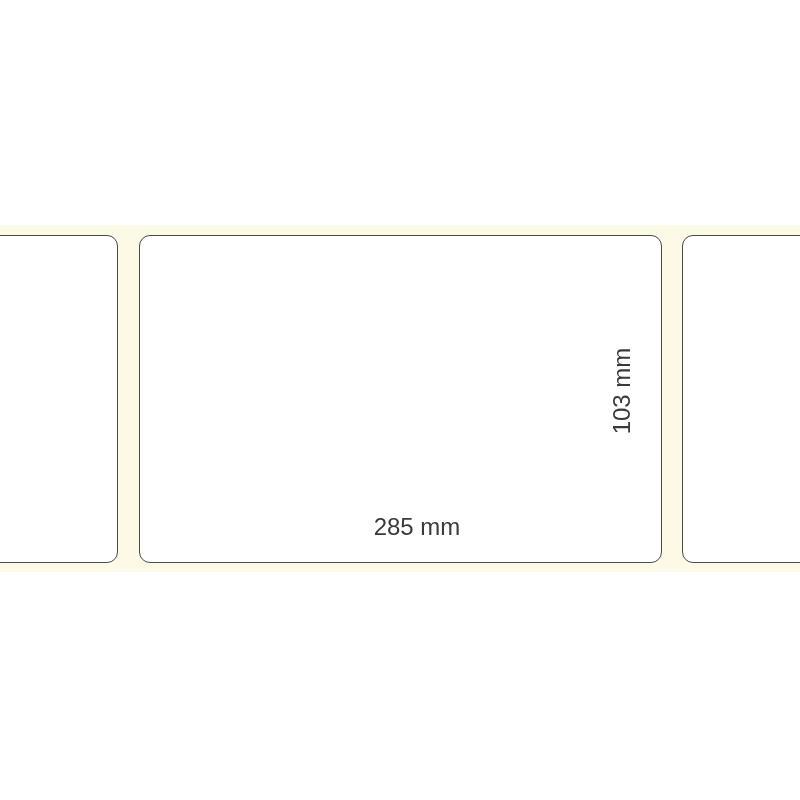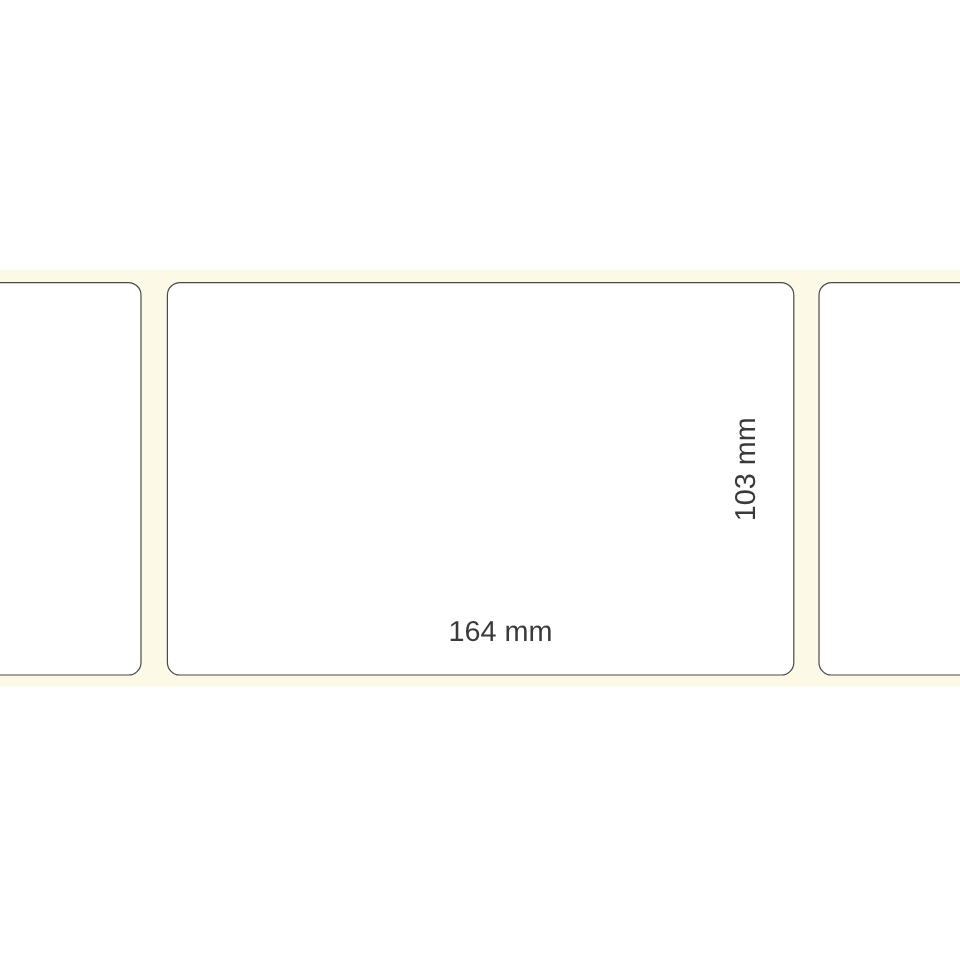--- a/index.html
+++ b/index.html
@@ -63,17 +63,17 @@
 <div class="scene">
 
   <div class="liner"></div>
 
   <div class="label label-left"></div>
 
   <div class="label label-center"></div>
 
   <div class="label label-right"></div>
 
-  <div class="dim dim-width">164 mm</div>
+  <div class="dim dim-width">285 mm</div>
 
   <div class="dim dim-height">103 mm</div>
 
 </div>
 
 </body></html>

